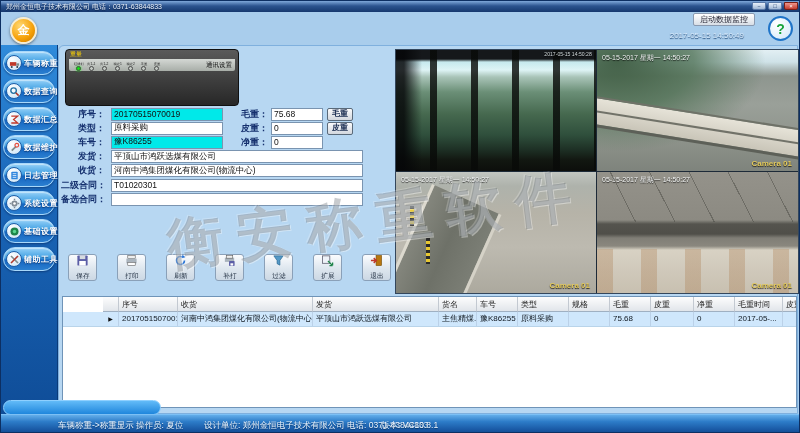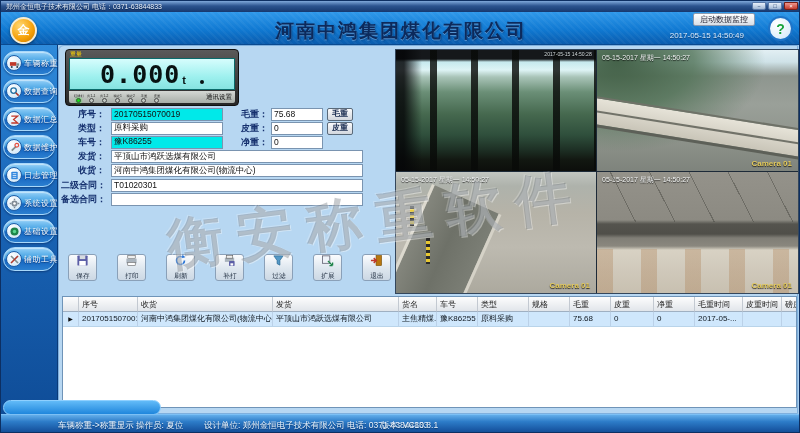--- a/index.html
+++ b/index.html
@@ -36,21 +36,21 @@
 
   
   .sidebar { position:absolute; left:0; top:44px; width:57px; height:369px;
     background:linear-gradient(180deg,#2f8bdb 0%,#1a66b8 40%,#0f4d98 100%); border-right:1px solid #0a3a78; padding-top:6px; }
   .side-btn { height:24px; margin:0 2px 4px 2px; border-radius:12px; display:flex; align-items:center; padding-left:2px;
     background:linear-gradient(180deg,#93d0f8 0%,#41a0e2 45%,#1565c0 55%,#2b7fd0 100%);
     border:1px solid #a8d8fa; box-shadow:inset 0 1px 1px rgba(255,255,255,0.5), 0 1px 2px rgba(0,20,60,0.4); }
   .side-ico { width:16px; height:16px; border-radius:50%; background:radial-gradient(circle at 35% 30%, #ffffff, #d9ebf8 70%, #b9d6ee);
     border:1px solid #1f5fa8; display:flex; align-items:center; justify-content:center; flex:0 0 auto; }
   .side-ico svg { width:11px; height:11px; }
-  .side-label { font-size:8px; font-weight:normal; color:#fff; text-shadow:0 1px 1px #0a3a78; margin-left:2px; white-space:nowrap; letter-spacing:0.5px; }
+  .side-label { font-size:8px; font-weight:bold; color:#fff; text-shadow:0 1px 1px #0a3a78; margin-left:2px; white-space:nowrap; letter-spacing:0.5px; }
 
   
   .main { position:absolute; left:57px; top:44px; width:740px; height:369px;
     background:#b7d7f2; border:1px solid #7fb0de; border-radius:6px 0 0 0; }
 
   
   .scale-panel { position:absolute; left:6px; top:3px; width:174px; height:57px;
     background:linear-gradient(#5a5a5a,#272727); border:1px solid #101010; border-radius:4px; }
   .scale-top { height:8px; font-size:6px; line-height:8px; color:#ffd400; padding-left:4px; }
   .lcd { margin:0 3px; height:32px; background:linear-gradient(#d6fdfd,#9df0ee 60%,#86e3e1);
@@ -114,21 +114,21 @@
     background:repeating-linear-gradient(180deg,#2a2a2a 0 3px,#e8c832 3px 6px); }
   .cam4 { background:
     linear-gradient(180deg,#94928a 0px,#8c8a82 48px,#55544e 52px,#504f49 62px,#807e76 66px,#8a877e 74px,#d8d2c4 78px,#cfc8ba 100px,#c8c0b0 121px); }
   .cam4::before { content:""; position:absolute; left:0; bottom:0; width:100%; height:44px;
     background:repeating-linear-gradient(90deg, rgba(165,112,62,0.28) 0 16px, transparent 16px 44px); }
   .cam4::after { content:""; position:absolute; left:0; top:0; width:100%; height:50px;
     background:repeating-linear-gradient(63deg, transparent 0 34px, rgba(58,58,52,0.4) 34px 35px); }
 
   
   .grid { position:absolute; left:3px; top:250px; width:735px; height:112px; background:#fff; border:1px solid #6f94b8; overflow:hidden; }
-  .grow { display:flex; }
+  .grow { display:flex;padding-left:40px; }
   .ghead .gcell { height:15px; line-height:15px; background:linear-gradient(#fdfdfd,#e1e5ea); border-right:1px solid #c3c9d1; border-bottom:1px solid #9fb0c2; color:#222; font-size:8px; padding-left:3px; overflow:hidden; white-space:nowrap; }
   .gdata .gcell { height:14px; line-height:14px; font-size:8px; color:#101820; border-right:1px solid rgba(150,170,195,0.35); padding-left:3px; overflow:hidden; white-space:nowrap; }
   .gdata { background:#cfe7fc; border-bottom:1px solid #b9d4ea; }
   .gut { width:16px; flex:0 0 auto; text-align:center; padding-left:0 !important; }
   .gut .tri { font-size:6px; color:#111; }
   .c0{width:59px} .c1{width:135px} .c2{width:126px} .c3{width:38px} .c4{width:41px} .c5{width:51px}
   .c6{width:41px} .c7{width:41px} .c8{width:43px} .c9{width:41px} .c10{width:48px} .c11{width:39px} .c12{width:16px}
   .gcell { flex:0 0 auto; }
 
   
@@ -152,23 +152,20 @@
 
   <div class="titlebar">
     <span class="titlebar-text">郑州金恒电子技术有限公司 电话：0371-63844833</span>
     <div class="win-controls">
       <div class="win-btn">－</div>
       <div class="win-btn">□</div>
       <div class="win-btn close">×</div>
     </div>
   </div>
 
-  <div class="header">
-    <div class="app-title">河南中鸿集团煤化有限公司</div>
-  </div>
   <div class="logo">金</div>
   <button class="monitor-btn">启动数据监控</button>
   <div class="datetime">2017-05-15 14:50:49</div>
   <div class="help-btn">
     <span class="help-glyph">?</span>
   </div>
 
   <div class="sidebar">
     <div class="side-btn">
       <span class="side-ico">
@@ -250,25 +247,20 @@
           </svg>
         </span>
       <span class="side-label">辅助工具</span>
     </div>
   </div>
 
   <div class="main">
 
     <div class="scale-panel">
       <div class="scale-top">重量</div>
-      <div class="lcd">
-        <span class="lcd-value">0.000</span>
-        <span class="lcd-unit">t</span>
-        <span class="lcd-dot"></span>
-      </div>
       <div class="led-row">
         <div class="led on">
             <span class="led-label">红绿灯</span>
             <span class="led-dot"></span>
           </div>
         <div class="led">
             <span class="led-label">灯1-1</span>
             <span class="led-dot"></span>
           </div>
         <div class="led">

